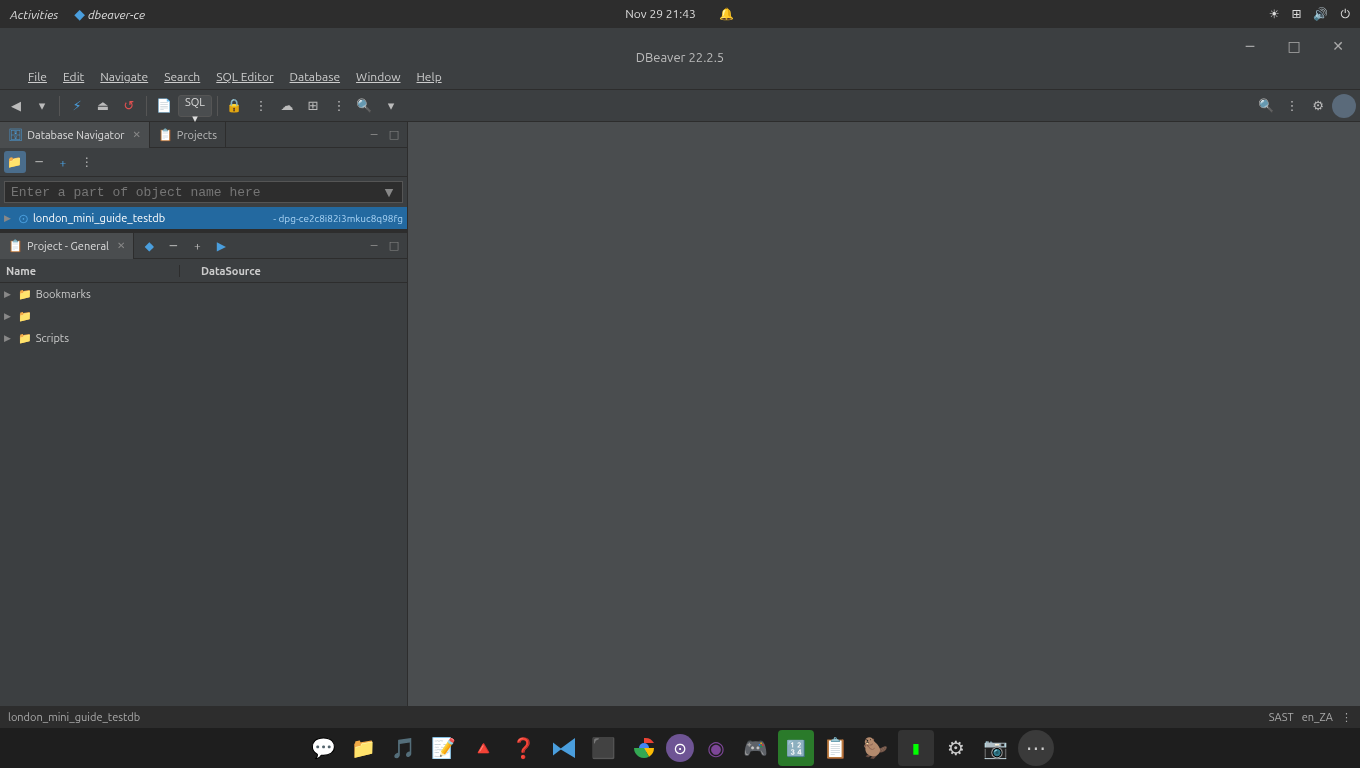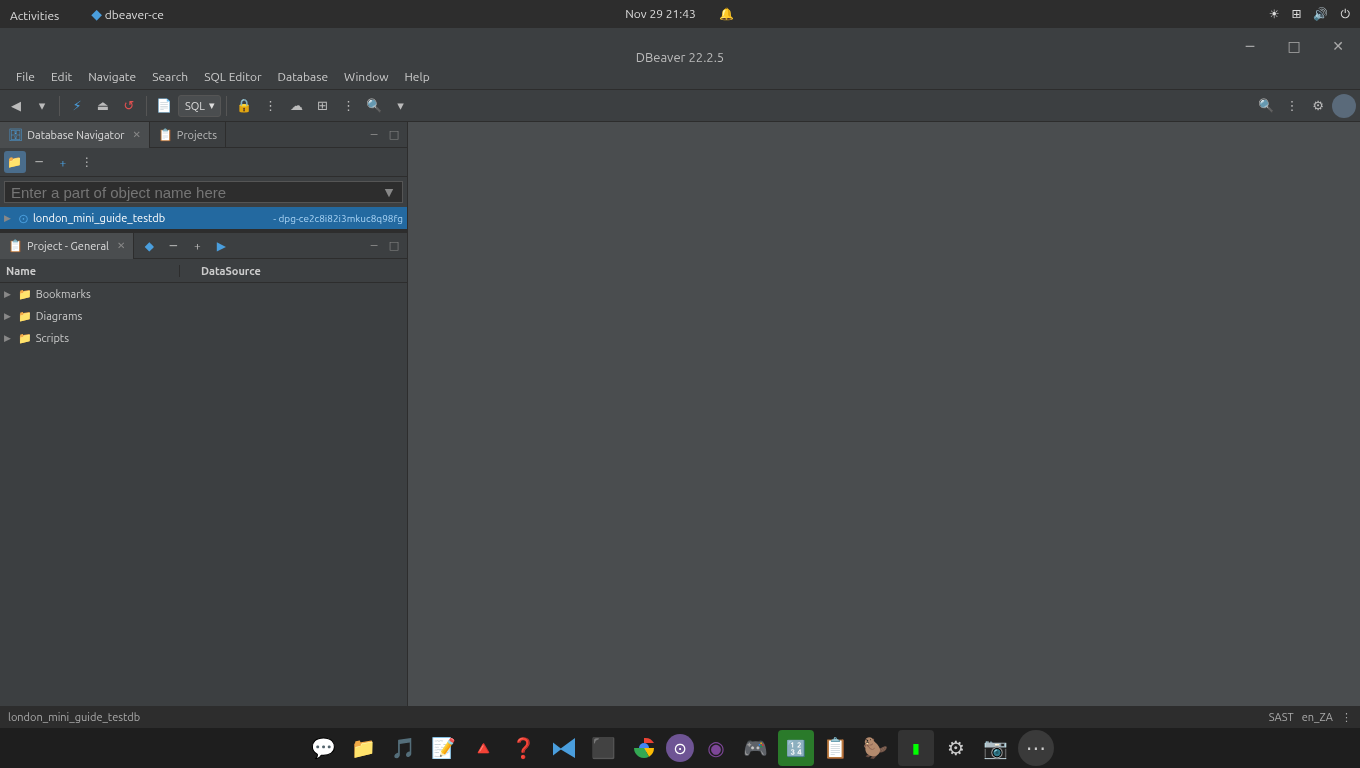--- a/index.html
+++ b/index.html
@@ -18,21 +18,21 @@
     .system-bar {
       background: #2d2d2d;
       height: 28px;
       display: flex;
       align-items: center;
       justify-content: space-between;
       padding: 0 10px;
       color: #ddd;
       font-size: 12px;
     }
-    .system-bar-left { display: flex; align-items: flex-end; gap: 32px; }
+    .system-bar-left { display: flex; align-items: center; gap: 16px; font-style: italic; }
     .system-bar-center { position: absolute; left: 50%; transform: translateX(-50%); display: flex; gap: 24px; }
     .system-bar-right { display: flex; align-items: center; gap: 12px; margin-left: auto; }
 
     
     .title-bar {
       background: #3c3f41;
       height: 36px;
       display: flex;
       align-items: flex-end;
       justify-content: center;
@@ -58,24 +58,25 @@
       color: #aaa;
       font-size: 14px;
     }
 
     
     .menu-bar {
       background: #3c3f41;
       height: 26px;
       display: flex;
       align-items: center;
-      padding: 0 8px;
+      padding: 0 20px;
       border-bottom: 1px solid #2d2d2d;
       font-size: 12px;
       color: #ccc;
+      text-decoration: underline;
     }
     .menu-item {
       padding: 2px 8px;
       cursor: pointer;
       height: 22px;
       display: flex;
       align-items: center;
     }
 
     
@@ -110,20 +111,21 @@
       align-items: center;
       background: #4a4d4f;
       border: 1px solid #555;
       border-radius: 3px;
       height: 22px;
       padding: 0 6px;
       cursor: pointer;
       color: #ddd;
       font-size: 11px;
       gap: 4px;
+      flex-direction: column;
     }
 
     
     .main-area {
       display: flex;
       height: calc(768px - 28px - 36px - 26px - 32px - 40px);
     }
 
     
     .left-panel {
@@ -212,24 +214,25 @@
     
     .search-box {
       margin: 4px;
       position: relative;
     }
     .search-input {
       width: 100%;
       background: #2d2d2d;
       border: 1px solid #555;
       color: #888;
-      font-size: 15px;
+      font-size: 13px;
       padding: 3px 30px 3px 6px;
       outline: none;
       height: 22px;
+      font-family: Liberation Mono, monospace;
     }
     .search-filter-btn {
       position: absolute;
       right: 0;
       top: 0;
       height: 22px;
       width: 28px;
       display: flex;
       align-items: center;
       justify-content: center;
@@ -521,21 +524,20 @@
 
       <div class="project-tree">
         <div class="tree-item">
           <span class="tree-chevron">▶</span>
           <span style="color:#d4a017;">📁</span>
           <span class="tree-label">Bookmarks</span>
         </div>
         <div class="tree-item">
           <span class="tree-chevron">▶</span>
           <span style="color:#d4a017;">📁</span>
-          <span class="tree-label">Diagrams</span>
         </div>
         <div class="tree-item">
           <span class="tree-chevron">▶</span>
           <span style="color:#d4a017;">📁</span>
           <span class="tree-label">Scripts</span>
         </div>
       </div>
     </div>
   </div>
 

